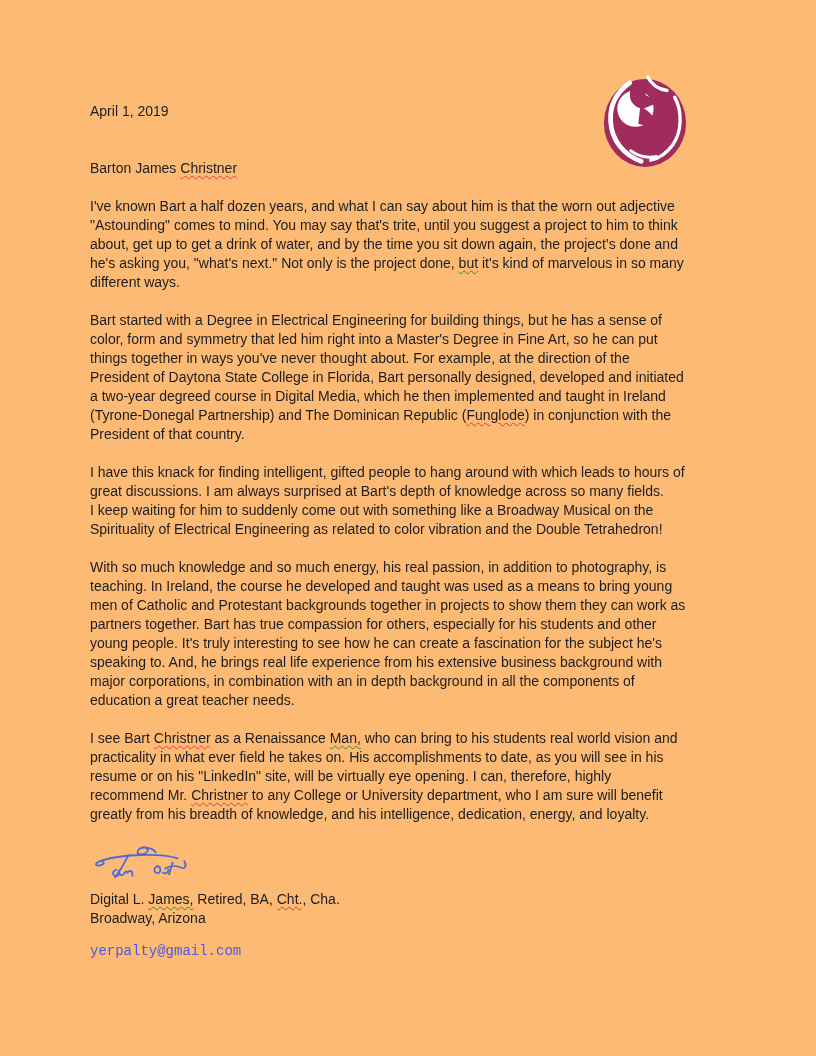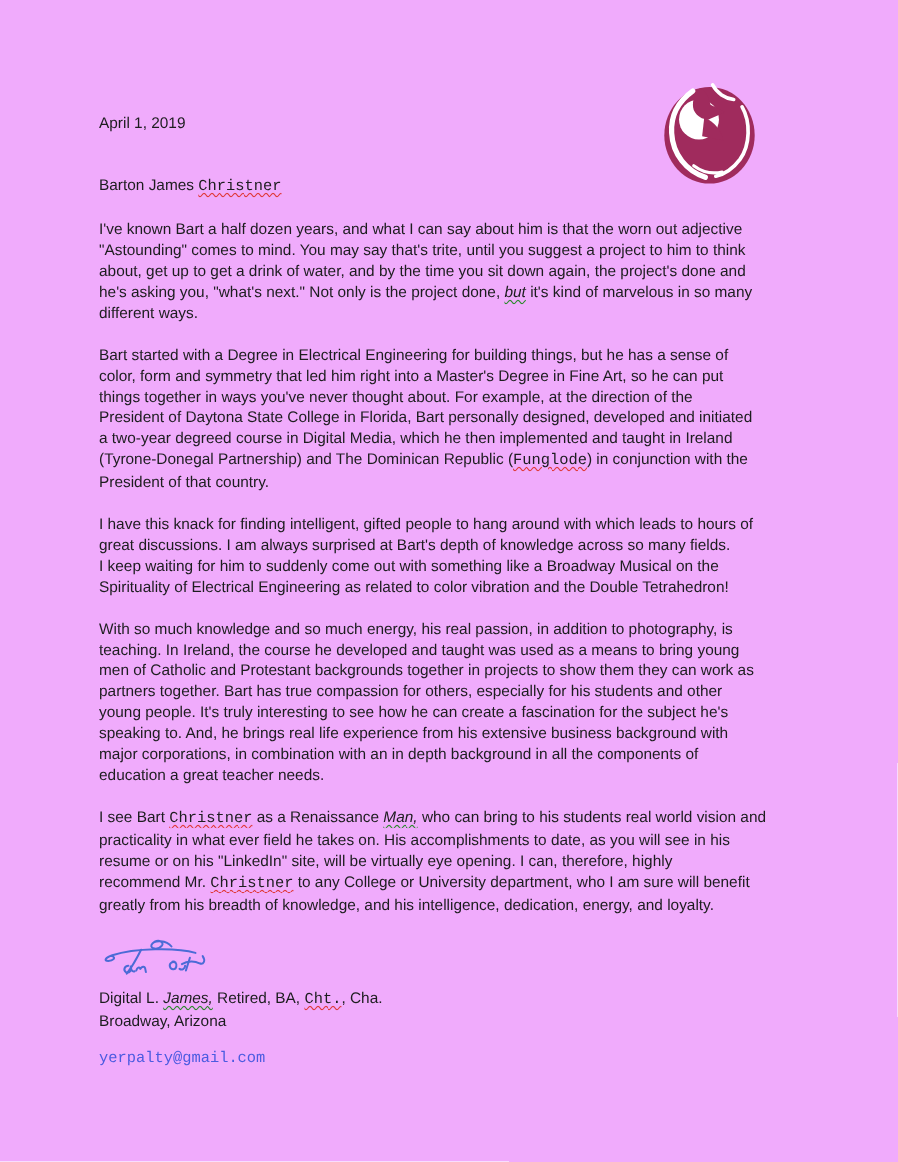--- a/index.html
+++ b/index.html
@@ -1,35 +1,35 @@
 <!DOCTYPE html>
 <html style="--logo: #A02B5D; --signature: #4b6bd6; --link: #4b5be0; --sqred: #e03a3a; --sqgreen: #2c8a2c;"><head>
 <meta charset="utf-8">
 <style>
   * { margin:0; padding:0; box-sizing:border-box; }
   html, body { background:#ffffff; }
   .page {
-    position:relative; width:816px; height:1056px; background:#f0abfc;
+    position:relative; width:816px; height:1056px; background:#fdba74;
     font-family:"Liberation Sans","DejaVu Sans",sans-serif;
     font-size:14px; line-height:19px; color:#1d1d1f; overflow:hidden;
   }
   .content { position:absolute; left:90px; top:102px; width:648px; }
   .para { margin:0 0 19px 0; }
   .logo { position:absolute; left:602px; top:74px; width:86px; height:96px; }
   .signature { display:block; margin:9px 0 7px 0; width:110px; height:40px; }
   .signer { margin-bottom:13px; }
   .contact-email { color:var(--link); text-decoration:none; cursor:pointer;font-family:Liberation Mono, monospace; }
   .contact { line-height:19px; }
   .sq-red {
     text-decoration-line:underline; text-decoration-style:wavy;
-    text-decoration-color:var(--sqred); text-decoration-thickness:1px; text-underline-offset:2px;font-family:Liberation Mono, monospace;
+    text-decoration-color:var(--sqred); text-decoration-thickness:1px; text-underline-offset:2px;
   }
   .sq-green {
     text-decoration-line:underline; text-decoration-style:wavy;
-    text-decoration-color:var(--sqgreen); text-decoration-thickness:1px; text-underline-offset:2px;font-style:italic;
+    text-decoration-color:var(--sqgreen); text-decoration-thickness:1px; text-underline-offset:2px;
   }
 </style>
 </head>
 <body>
 
 <div class="page">
 
   <svg class="logo" viewBox="0 0 90 100" aria-hidden="true">
     <ellipse cx="45" cy="51" rx="43" ry="46" style="fill:var(--logo)"></ellipse>
     <circle cx="35" cy="36" r="19" fill="#ffffff"></circle>

